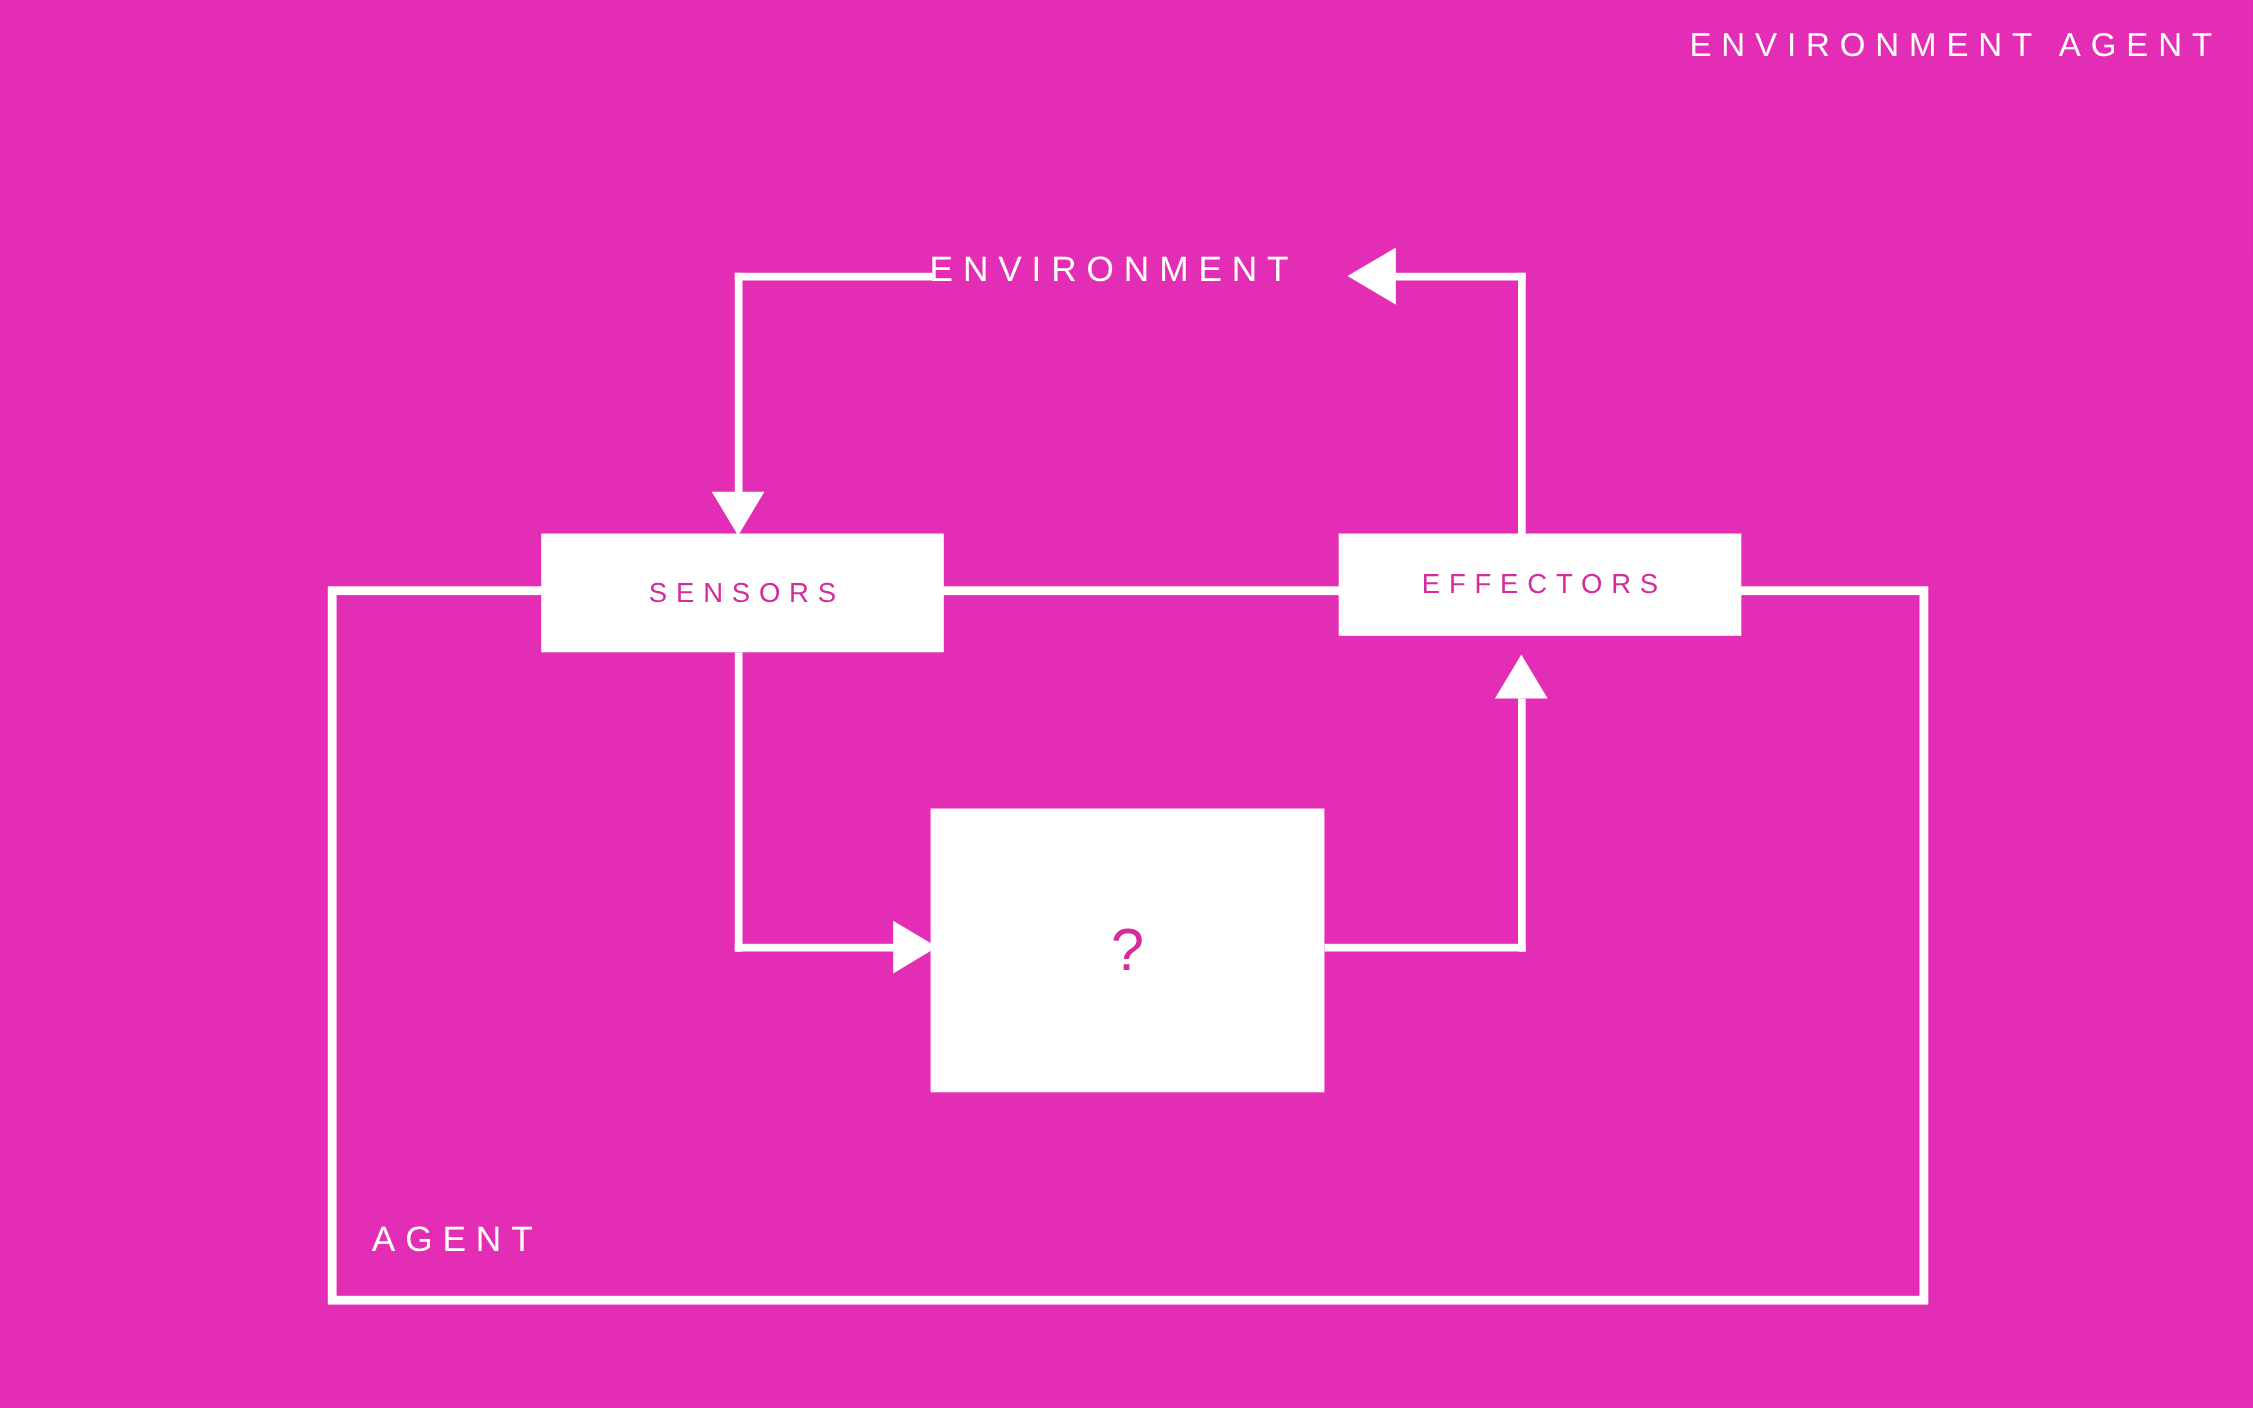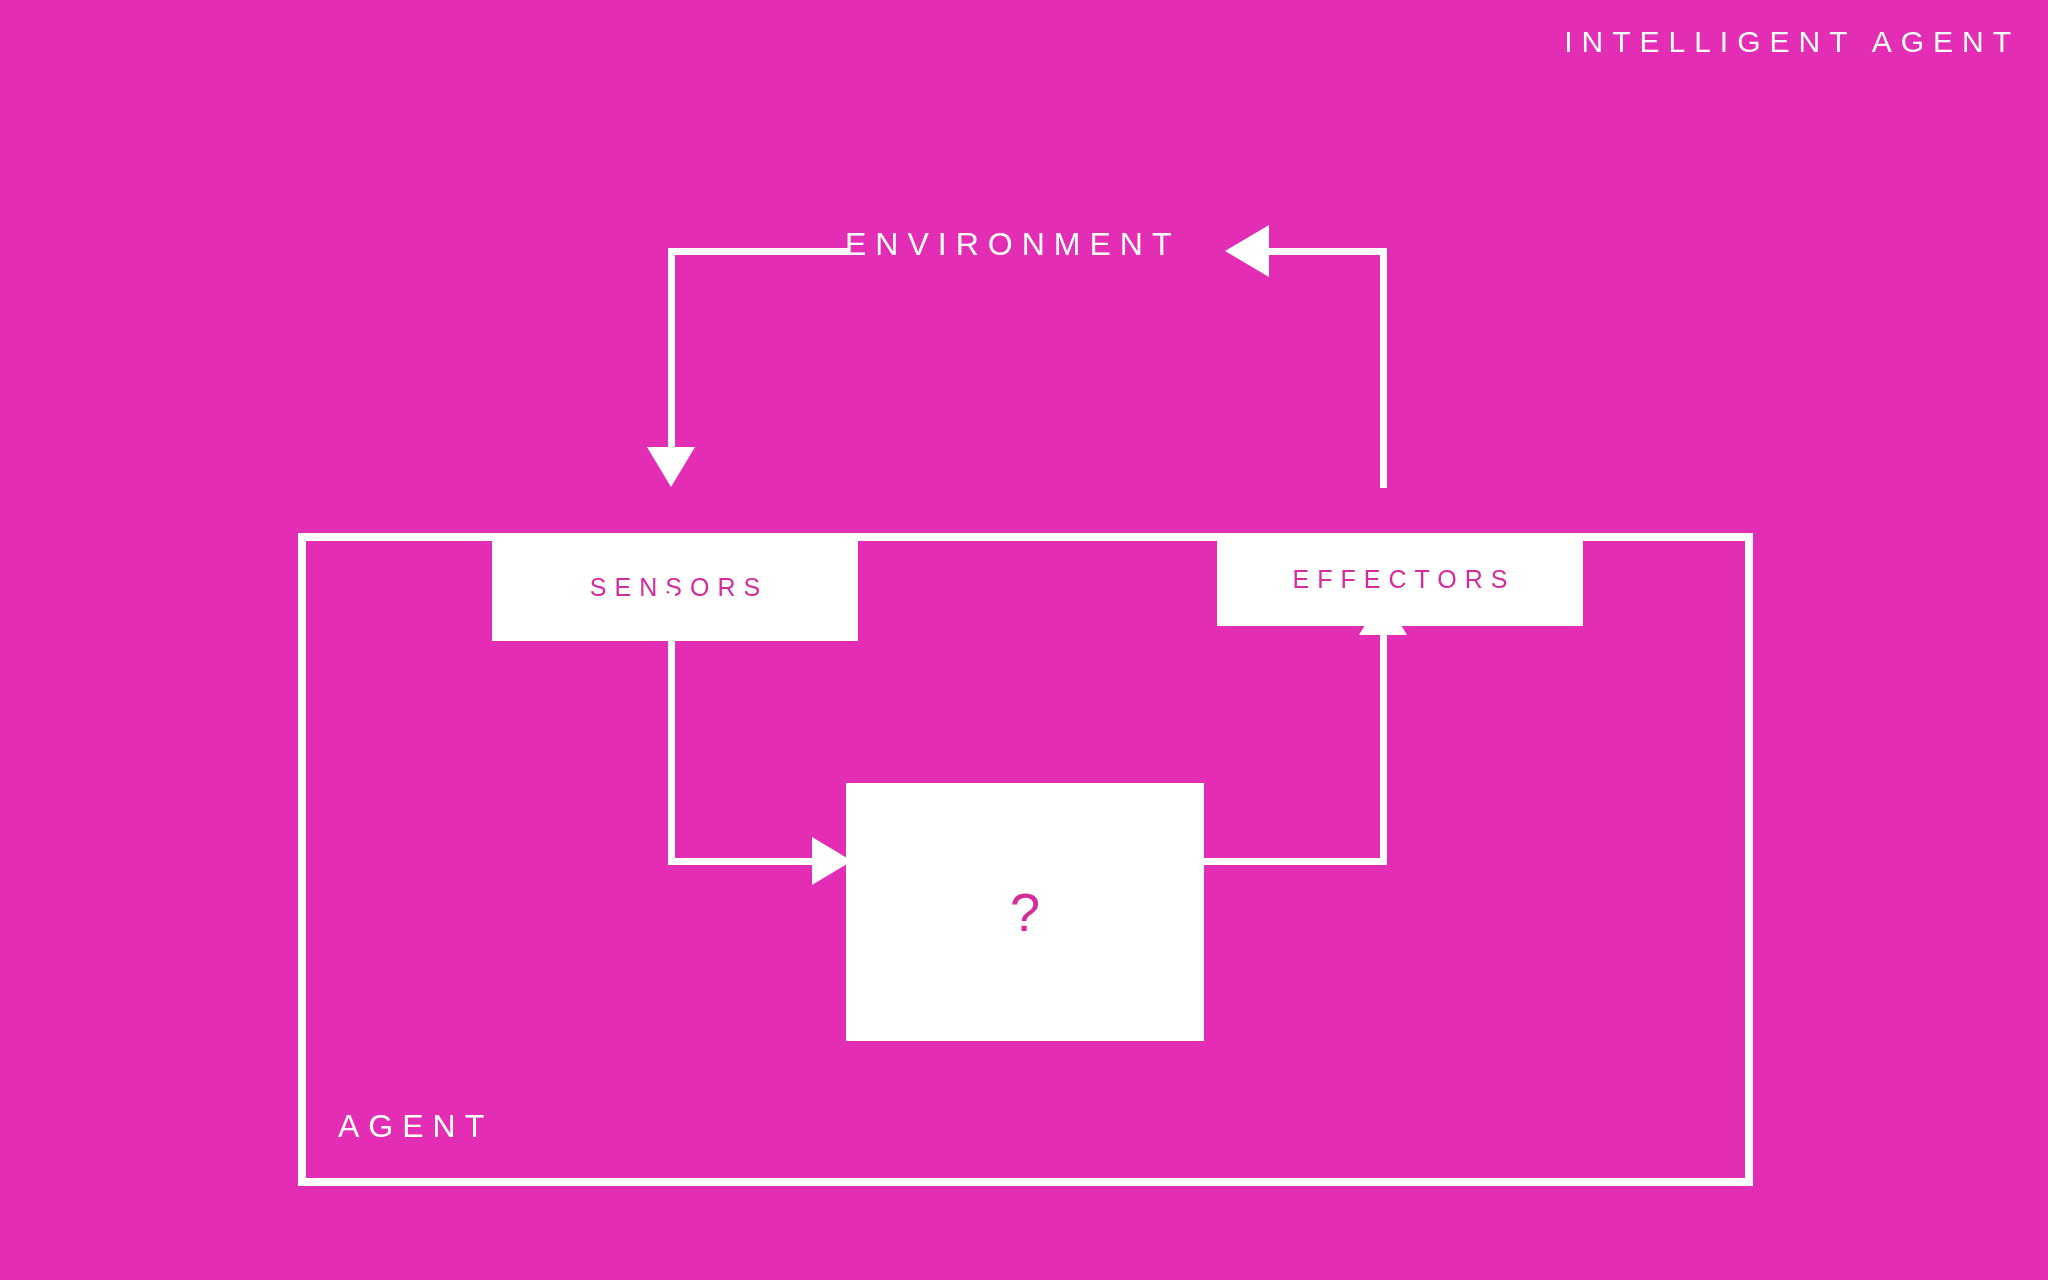--- a/index.html
+++ b/index.html
@@ -36,21 +36,20 @@
     background: #FFFFFF;
   }
 
   
   .wbox {
     position: absolute;
     background: #FFFFFF;
     display: flex;
     align-items: center;
     justify-content: center;
-    margin-top: 48px;
   }
   .wbox .boxlabel {
     color: #D42C9B;
     font-size: 25px;
     letter-spacing: 8px;
     font-weight: 400;
     white-space: nowrap;
     padding-left: 8px;
   }
 
@@ -130,21 +129,21 @@
     border-top: 26px solid transparent;
     border-bottom: 26px solid transparent;
     border-right: 44px solid #FFFFFF;
   }
 </style>
 </head>
 <body>
 
 <div id="stage">
 
-  <div class="title">INTELLIGENT AGENT</div>
+  <div class="title">ENVIRONMENT AGENT</div>
 
   <div id="agent-border"></div>
 
   <div class="mask" style="left:858px; top:527px; width:360px; height:20px;"></div>
 
   <div id="agent-label">AGENT</div>
 
   <div class="ln" style="left:668px; top:248px; width:180px; height:7px;"></div>
 
   <div class="ln" style="left:668px; top:248px; width:7px; height:200px;"></div>

